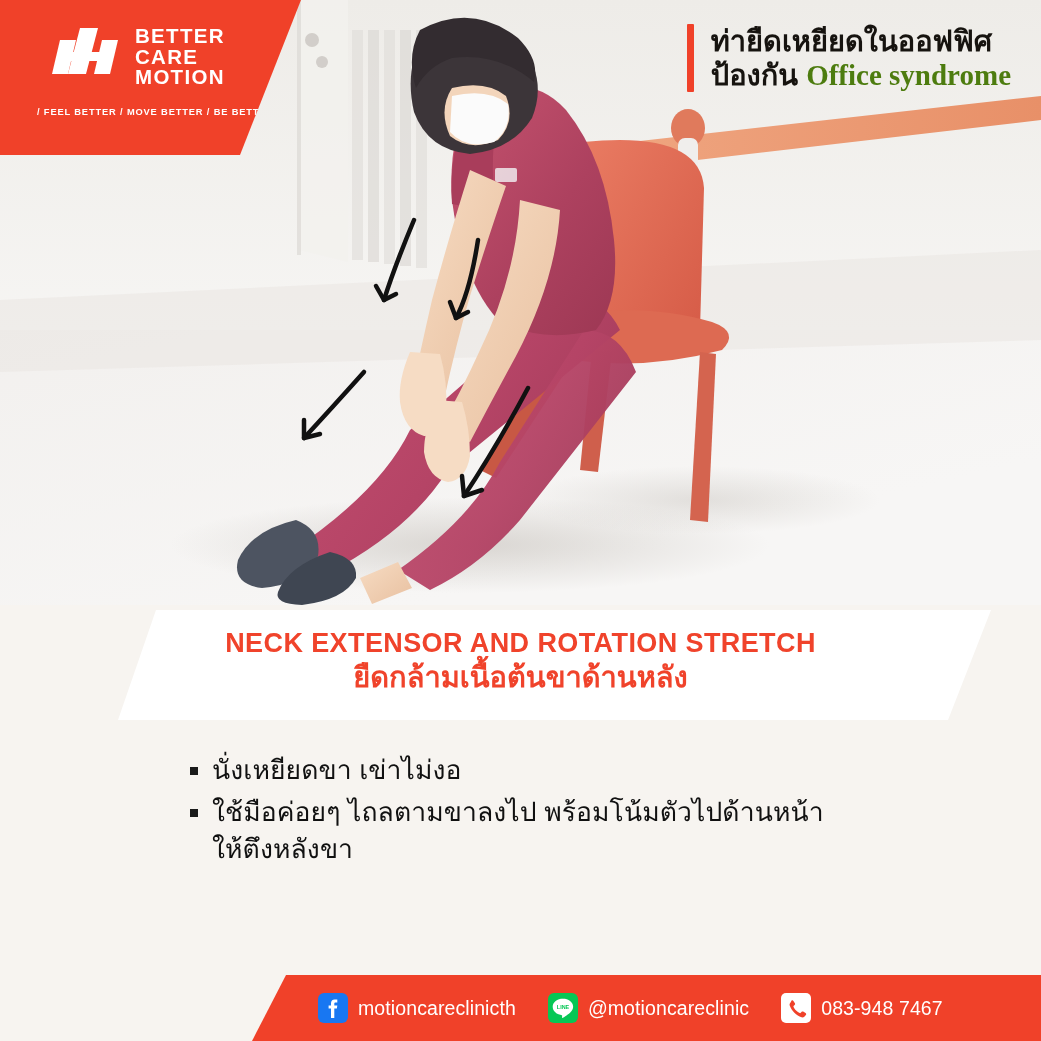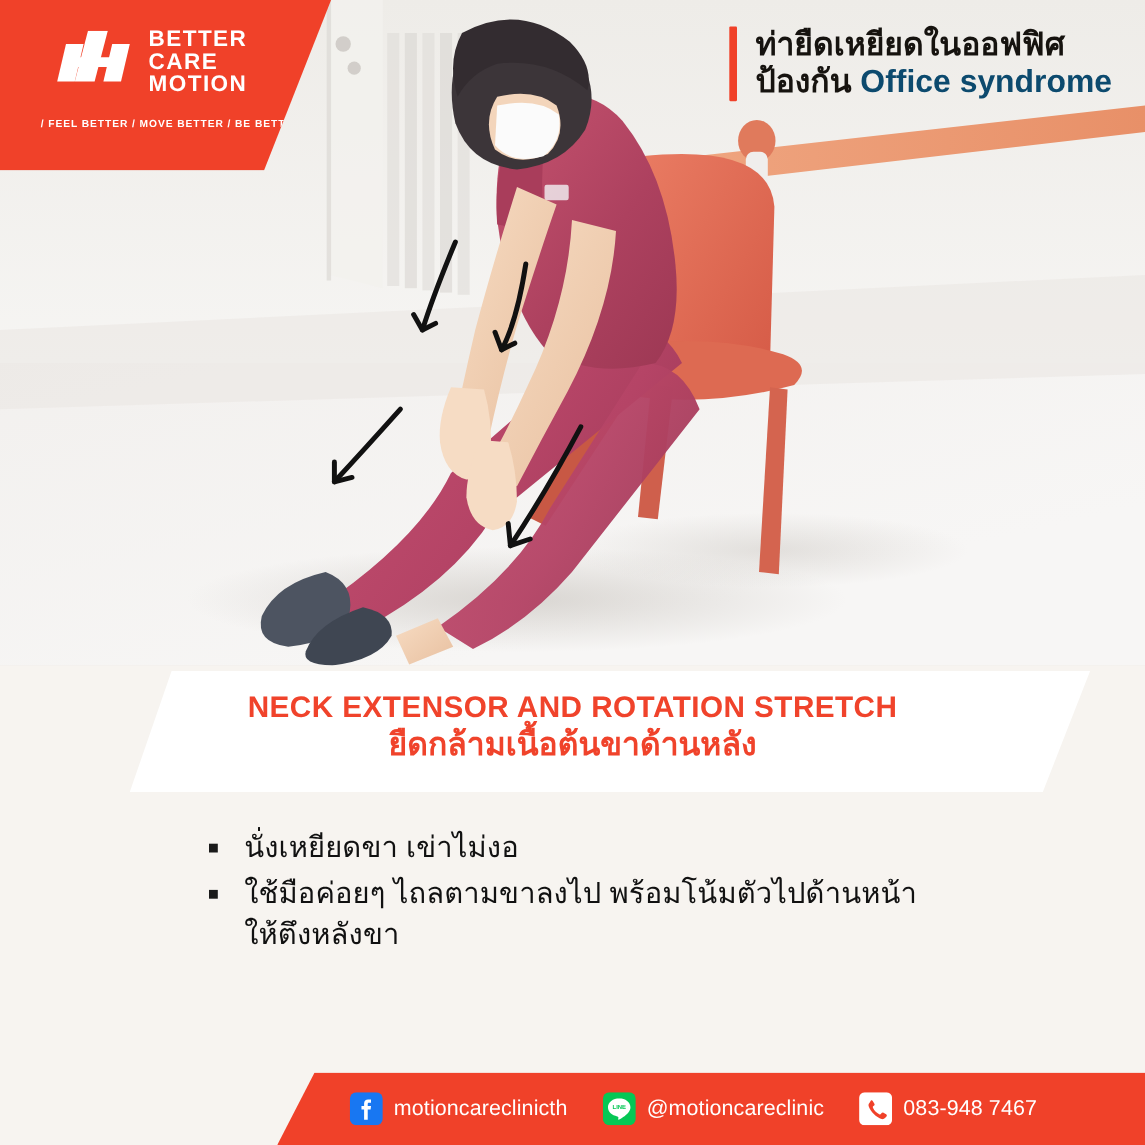--- a/index.html
+++ b/index.html
@@ -59,21 +59,21 @@
     display: flex; gap: 17px; z-index: 6;
   }
   .hdr-bar { width: 7px; background: #f04129; border-radius: 1px; }
   .hdr-lines { display: flex; flex-direction: column; line-height: 1.18; }
   .hdr-line1 {
     font-size: 29px; color: #16130f; font-weight: 600; white-space: nowrap;
   }
   .hdr-line2 {
     font-size: 29px; color: #16130f; font-weight: 600; white-space: nowrap;
   }
-  .hdr-line2 .accent { color: #0c4a6e; font-weight: 700; }
+  .hdr-line2 .accent { color: #4d7c0f; font-weight: 700; font-family: Liberation Serif, serif; }
 
   
   .title-band {
     position: absolute; left: 0; top: 600px; width: 1041px; height: 122px;
     background: #ffffff;
     clip-path: polygon(156px 10px, 991px 10px, 948px 120px, 118px 120px);
     z-index: 4;
   }
   .title-inner {
     position: absolute; left: 0; top: 600px; width: 1041px; height: 122px;
@@ -89,21 +89,21 @@
     color: #f0432b; font-size: 29px; font-weight: 700;
     white-space: nowrap; line-height: 1.15;
   }
 
   
   .bullets {
     position: absolute; left: 190px; top: 752px; width: 700px;
     z-index: 4;
   }
   .bullet-row {
-    display: flex; align-items: flex-start; gap: 24px;
+    display: flex; align-items: flex-start; gap: 14px;
     margin-bottom: 4px;
   }
   .bullet-dot {
     width: 8px; height: 8px; background: #1a1a1a;
     margin-top: 15px; flex: none;
   }
   .bullet-text {
     color: #111111; font-size: 26.5px; line-height: 1.42;
     font-weight: 400; letter-spacing: 0.1px;
   }

